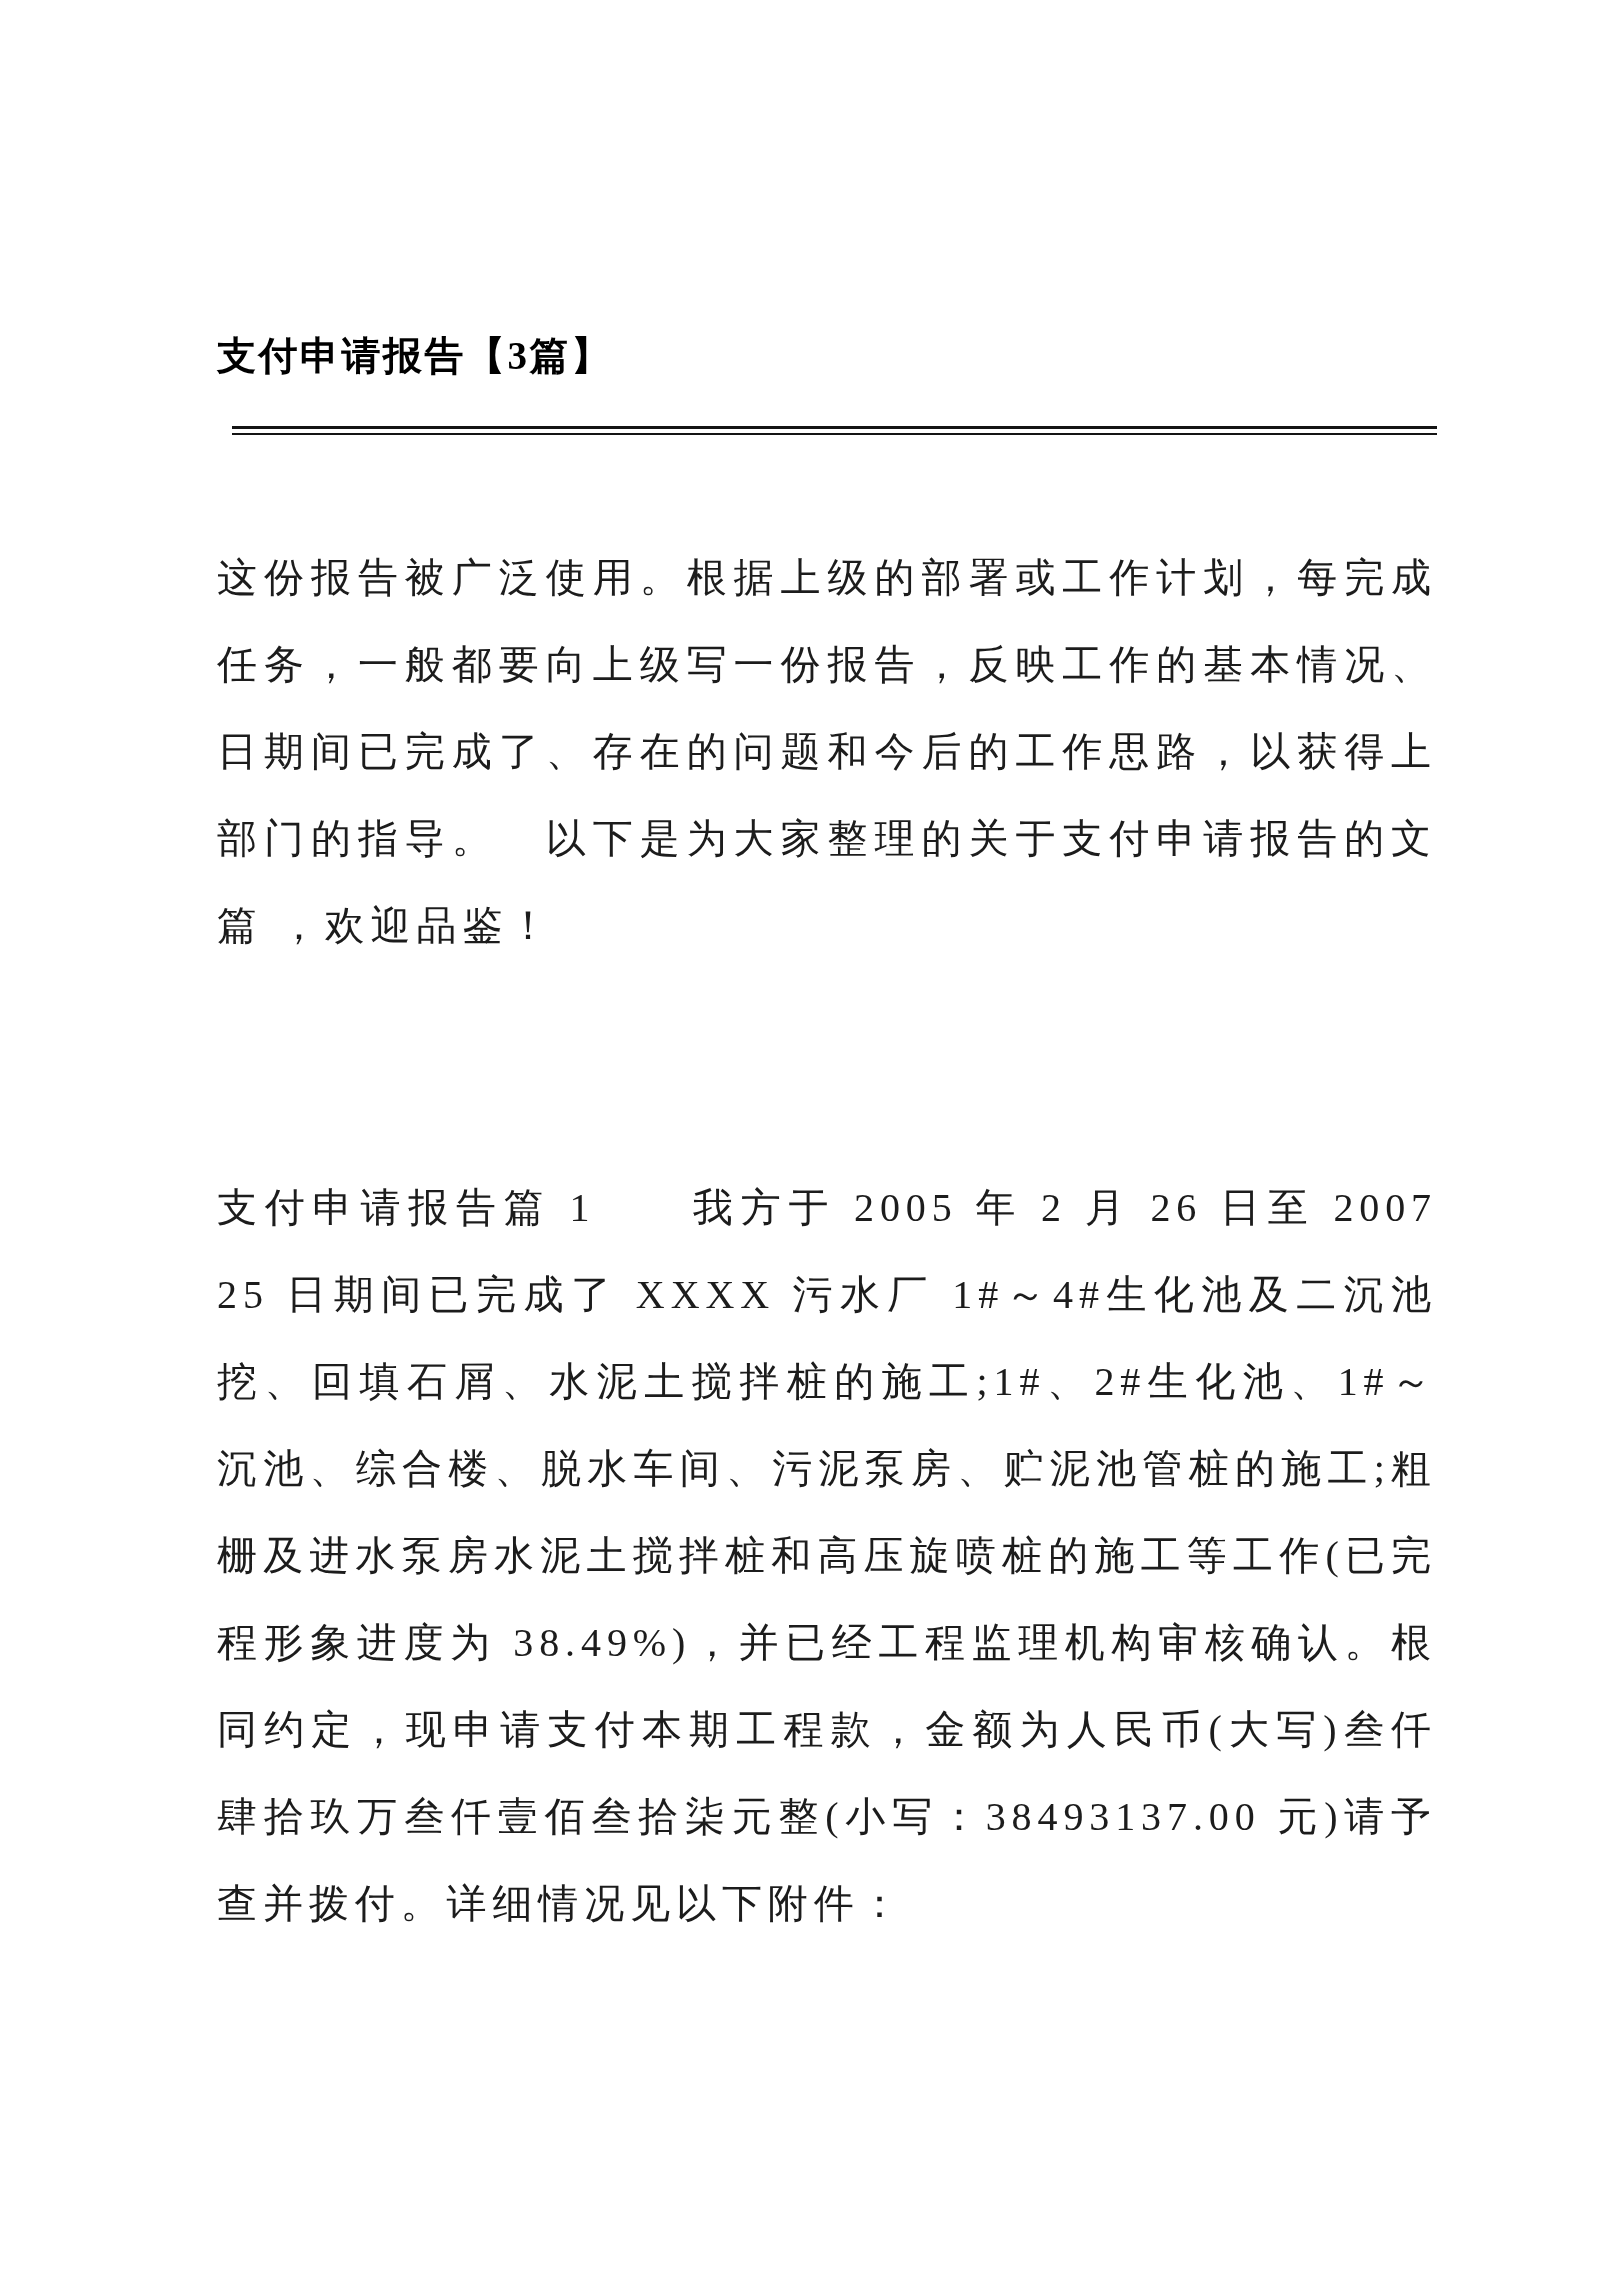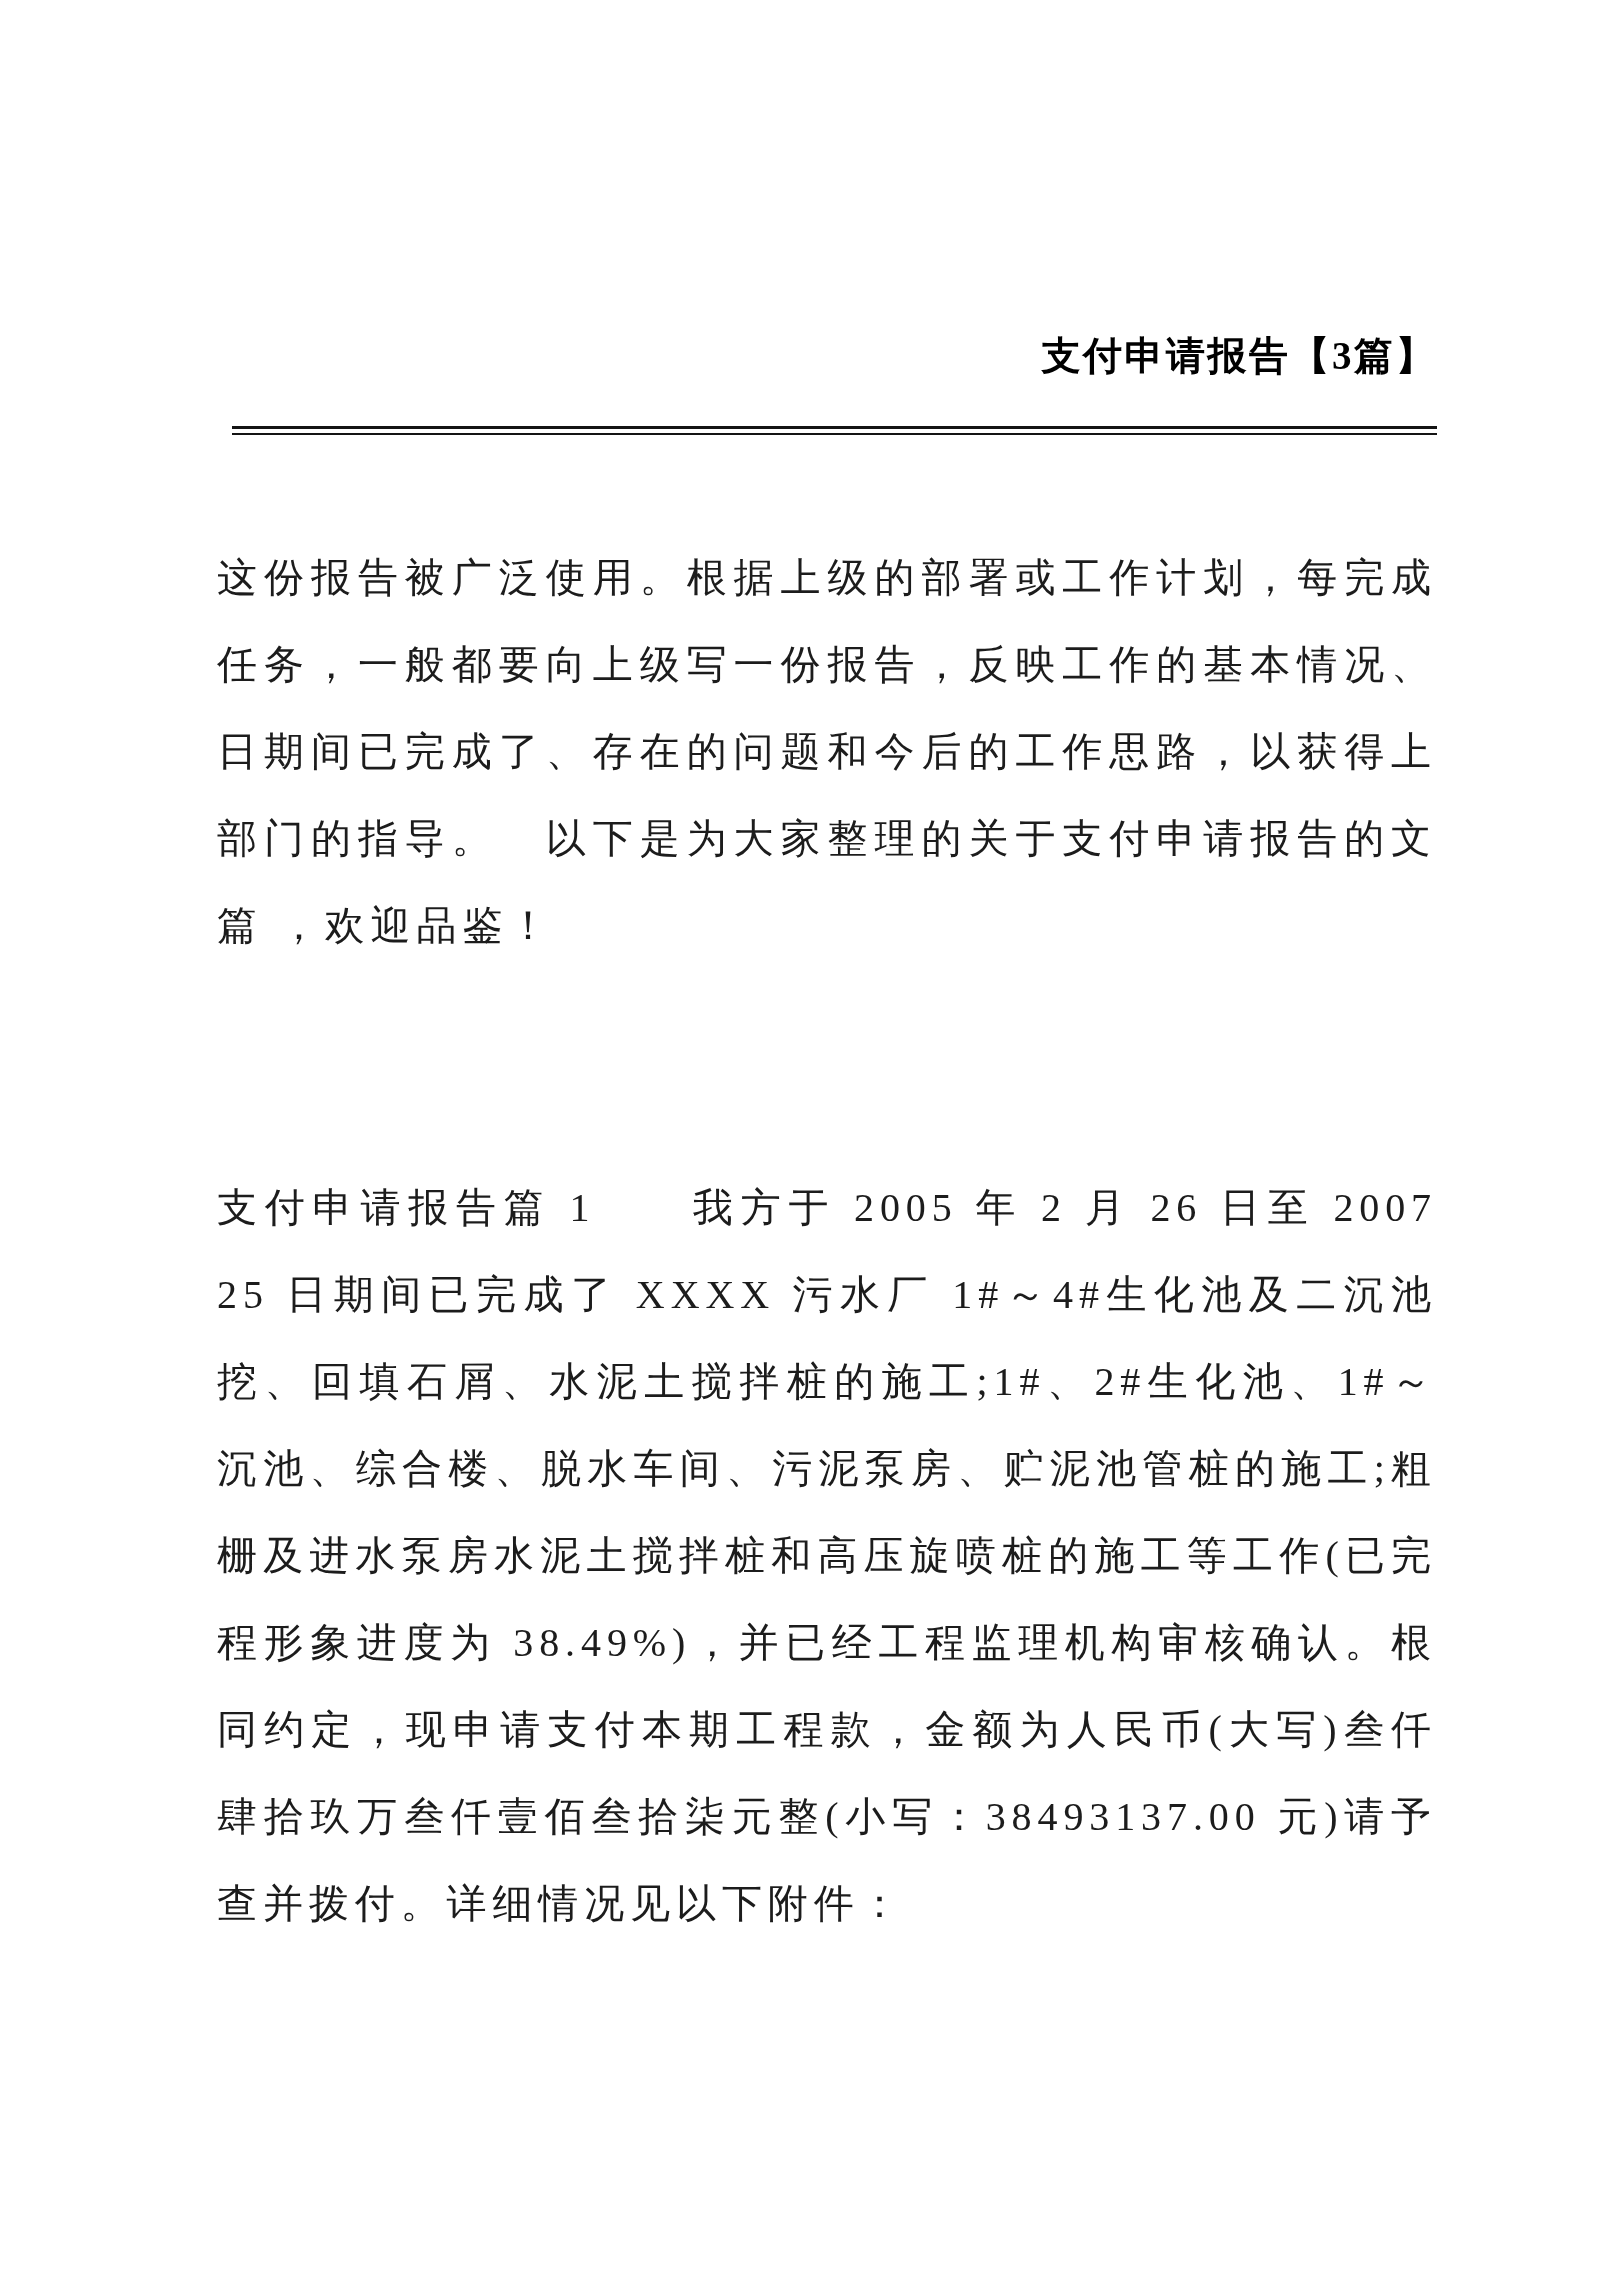--- a/index.html
+++ b/index.html
@@ -14,21 +14,21 @@
     background: #ffffff;
     overflow: hidden;
     font-family: "Liberation Serif", "DejaVu Serif", serif;
     color: #1c1c1c;
   }
   .doc-title {
     position: absolute;
     top: 330px;
     left: 217px;
     width: 1220px;
-    text-align: right;
+    text-align: left;
     font-size: 39px;
     font-weight: bold;
     letter-spacing: 2.5px;
     line-height: 52px;
     color: #000000;
     white-space: pre;
   }
   .title-rule {
     position: absolute;
     top: 426px;

